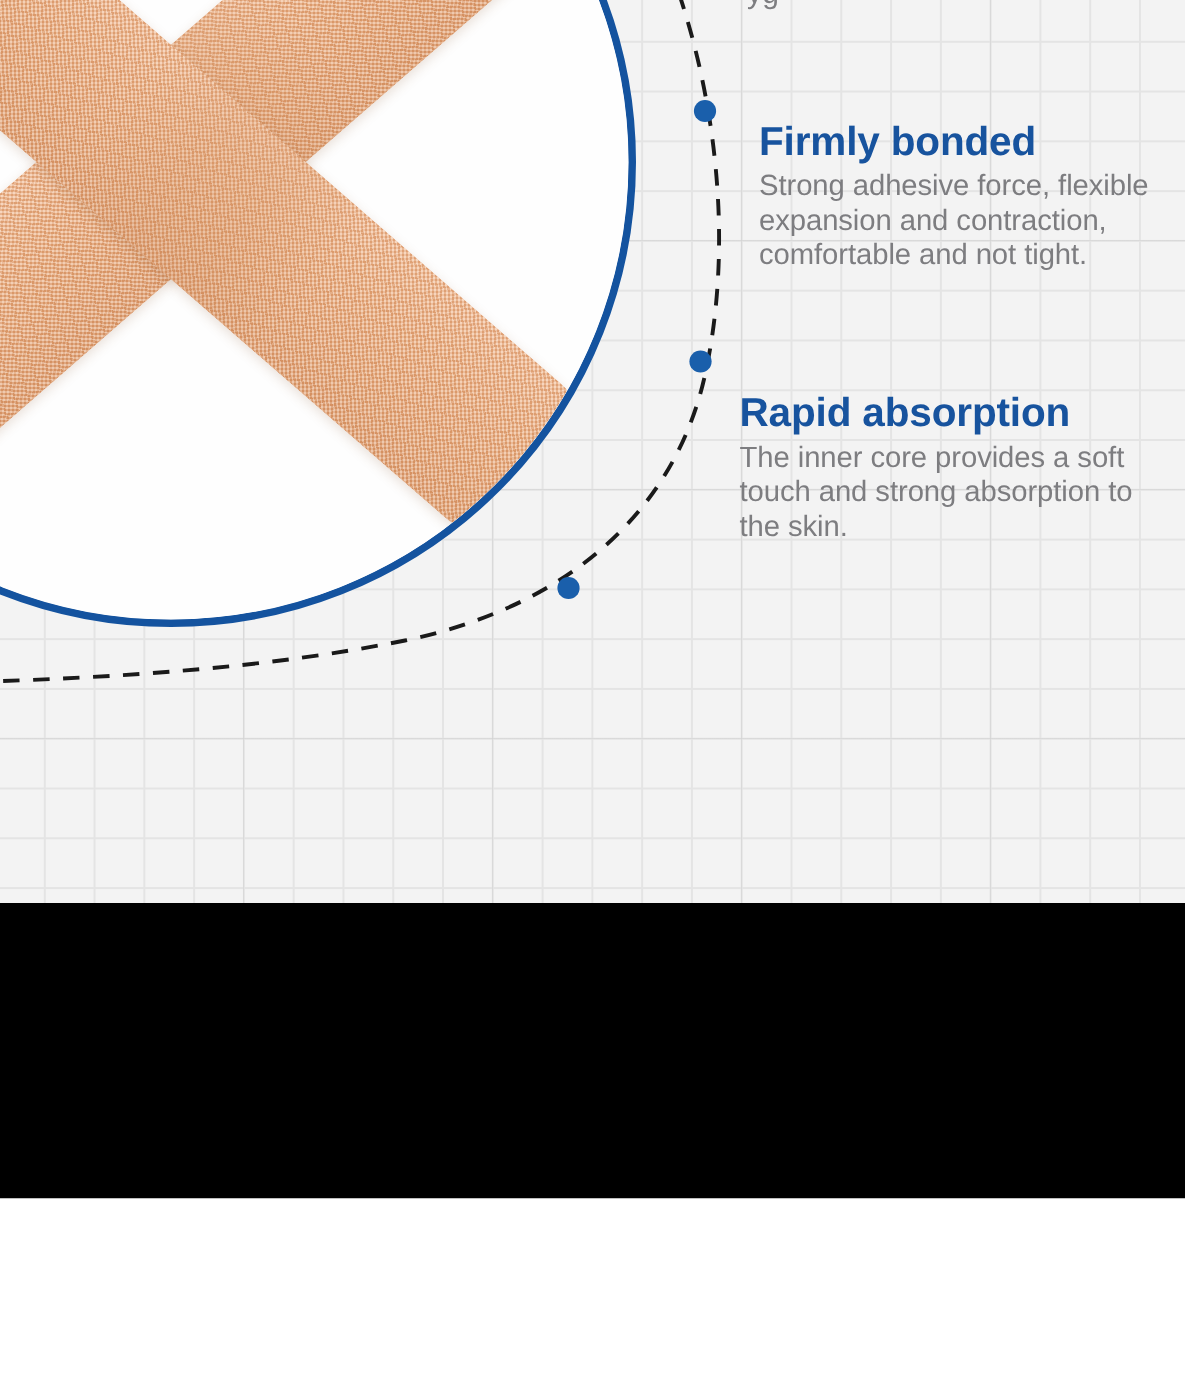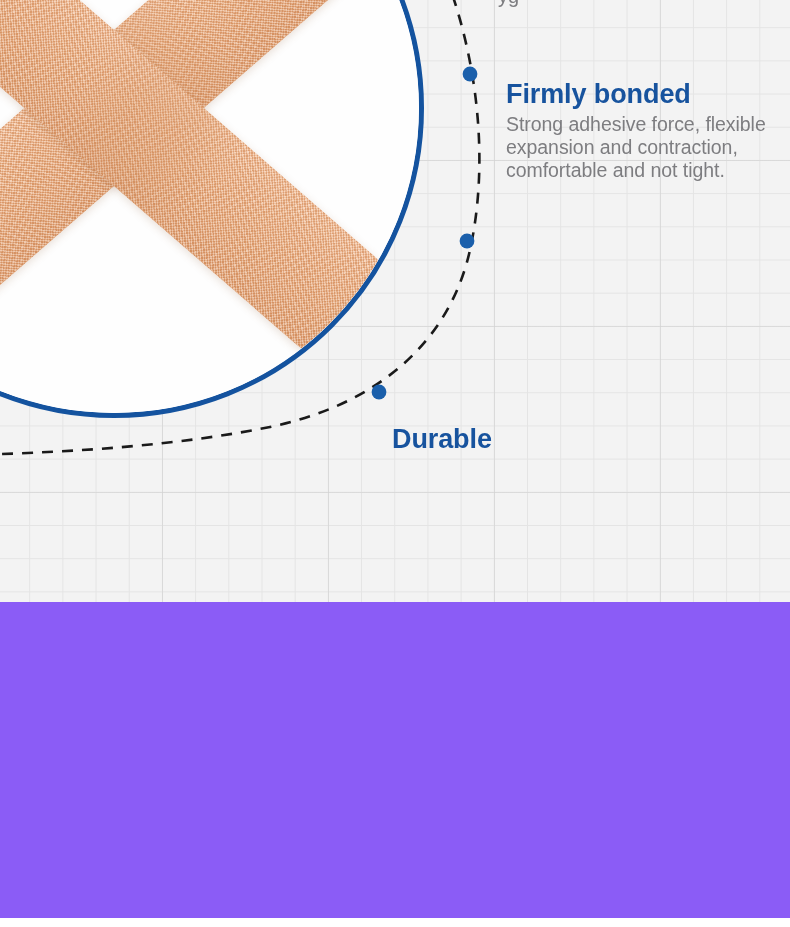--- a/index.html
+++ b/index.html
@@ -8,23 +8,23 @@
     padding: 0;
     background: #ffffff;
   }
   body {
     font-family: "Liberation Sans", "DejaVu Sans", sans-serif;
   }
 
   .page {
     position: relative;
     width: 790px;
-    height: 918px;
-    overflow: hidden;
-    background: #8b5cf6;
+    height: 799px;
+    overflow: hidden;
+    background: #000000;
   }
 
   
   .features-section {
     position: absolute;
     left: 0;
     top: 0;
     width: 790px;
     height: 602px;
     overflow: hidden;
@@ -241,21 +241,24 @@
       <circle cx="470" cy="74" r="7.4" fill="#1a5fab"></circle>
       <circle cx="467" cy="241" r="7.4" fill="#1a5fab"></circle>
       <circle cx="379" cy="392" r="7.4" fill="#1a5fab"></circle>
     </svg>
 
     <div class="feature feature-firmly">
       <div class="feature-title">Firmly bonded</div>
       <div class="feature-desc">Strong adhesive force, flexible expansion and contraction, comfortable and not tight.</div>
     </div>
 
+    <div class="feature feature-rapid">
+      <div class="feature-title">Rapid absorption</div>
+      <div class="feature-desc">The inner core provides a soft touch and strong absorption to the skin.</div>
+    </div>
 
     <div class="feature feature-durable">
-      <div class="feature-title">Durable</div>
     </div>
 
   </div>
 
 
 </div>
 
 </body></html>

